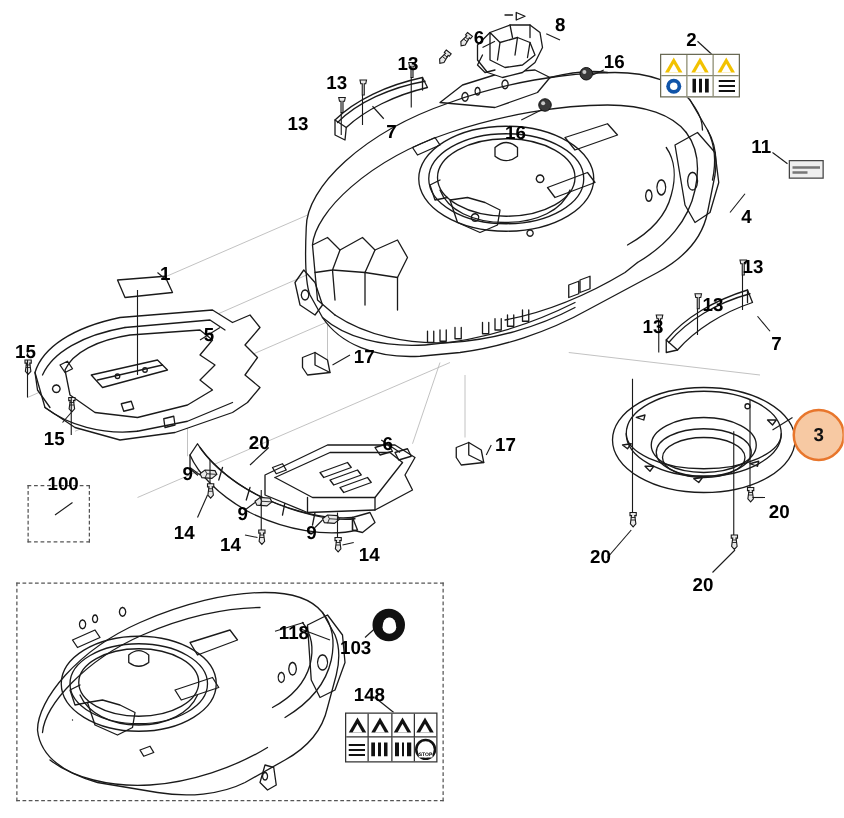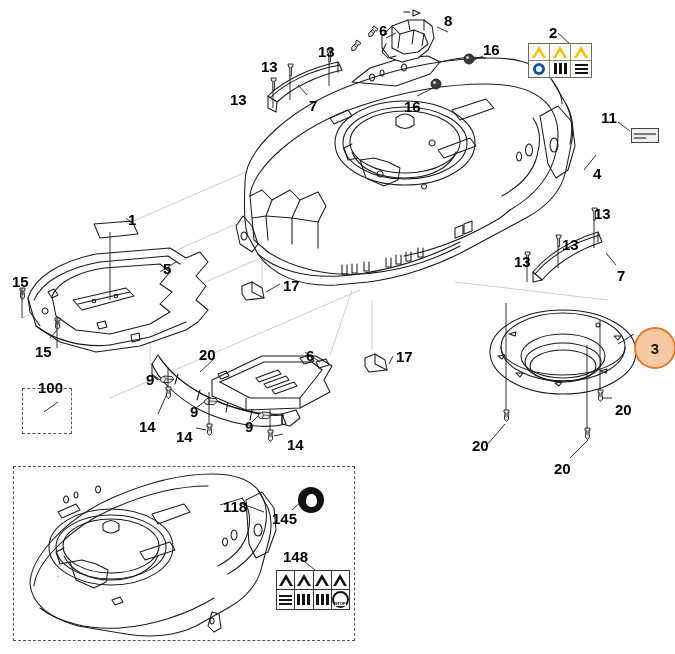--- a/index.html
+++ b/index.html
@@ -550,16 +550,16 @@
       <div class="callout" style="left: 483px; top: 42px;">16</div>
       <div class="callout" style="left: 404px; top: 99px;">16</div>
       <div class="callout" style="left: 283px; top: 278px;">17</div>
       <div class="callout" style="left: 396px; top: 349px;">17</div>
       <div class="callout" style="left: 472px; top: 438px;">20</div>
       <div class="callout" style="left: 554px; top: 461px;">20</div>
       <div class="callout" style="left: 615px; top: 402px;">20</div>
       <div class="callout" style="left: 38px; top: 380px;">100</div>
       <div class="callout" style="left: 223px; top: 499px;">118</div>
       <div class="callout" style="left: 283px; top: 549px;">148</div>
-      <div class="callout" style="left: 272px; top: 511px;">145</div>
+      <div class="callout" style="left: 272px; top: 511px;">103</div>
     </div>
 
 </div>
 
 </body></html>

